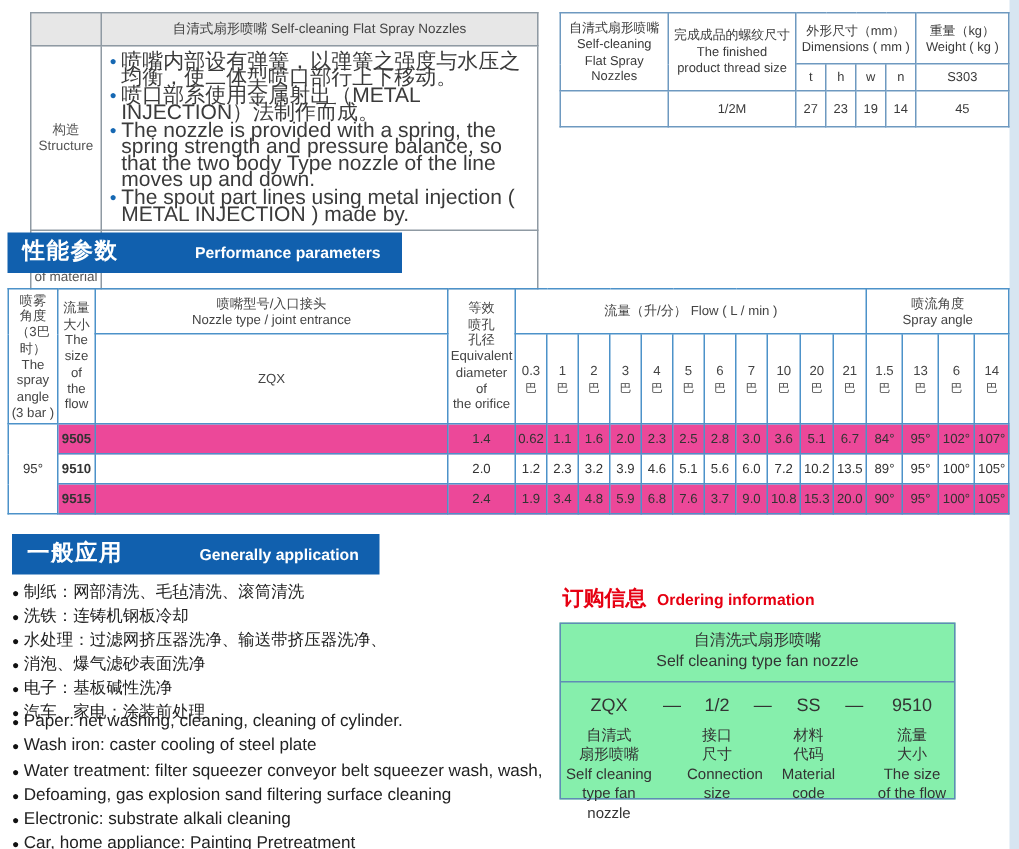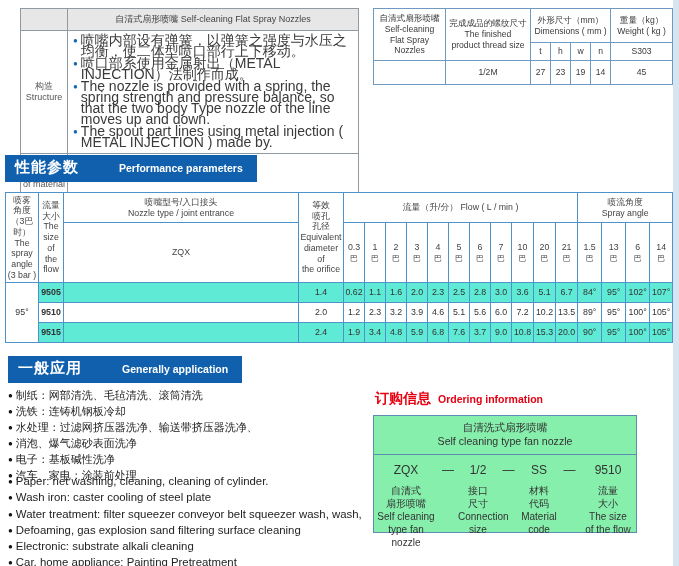--- a/index.html
+++ b/index.html
@@ -27,37 +27,37 @@
   .tl .mat { padding-left:8px; height:40px; }
 
   
   .trt { position:absolute; left:373px; top:8px; width:299px; table-layout:fixed; }
   .trt td { border:1px solid #6e99c0; font-size:8.6px; text-align:center; vertical-align:middle; color:#3a3a3a; line-height:1.25; }
   .trt .h1 { height:34px; }
   .trt .h2 { height:18px; }
   .trt .dr { height:24px; }
 
   
-  .banner { position:absolute; display:inline-flex; align-items:baseline; gap:12px;
+  .banner { position:absolute; display:inline-flex; align-items:baseline; gap:23px;
             background:#1160ae; color:#fff; padding:3px 14px 5px 10px; }
   .banner .zh { font-size:15px; font-weight:bold; letter-spacing:1px; }
   .banner .en { font-size:10.5px; font-weight:bold;margin-left:28px; }
   #banner-perf { left:5px; top:155px; }
   #banner-app  { left:8px; top:356px; }
 
   
   .perf { position:absolute; left:5px; top:192px; width:667px; table-layout:fixed; }
   .perf td { border:1px solid #4d92c9; font-size:8.8px; text-align:center; vertical-align:middle; color:#333; line-height:1.2; background:#fff; }
   .perf .hd { line-height:1.22; color:#444; }
   .perf .r1 { height:30px; }
   .perf .r2 { height:60px; }
   .perf .dr { height:20px; }
   .perf .bar { display:block; font-size:7.8px; margin-top:1px; }
   .perf .model { font-weight:bold; }
-  .perf tr.odd td { background:#5eead4; }
+  .perf tr.odd td { background:#ec4899; }
   .perf tr td.wcell { background:#fff; }
 
   
   .apps-zh { position:absolute; left:8px; top:388px; }
   .apps-zh .t { font-size:11px; line-height:14.6px; color:#222; }
   .apps-en { position:absolute; left:8px; top:474px; }
   .apps-en .t { font-size:11.4px; line-height:15.3px; color:#222; }
 
   
   .order-head { position:absolute; left:375px; top:390px; display:flex; align-items:baseline; gap:7px; color:#e60012; }

